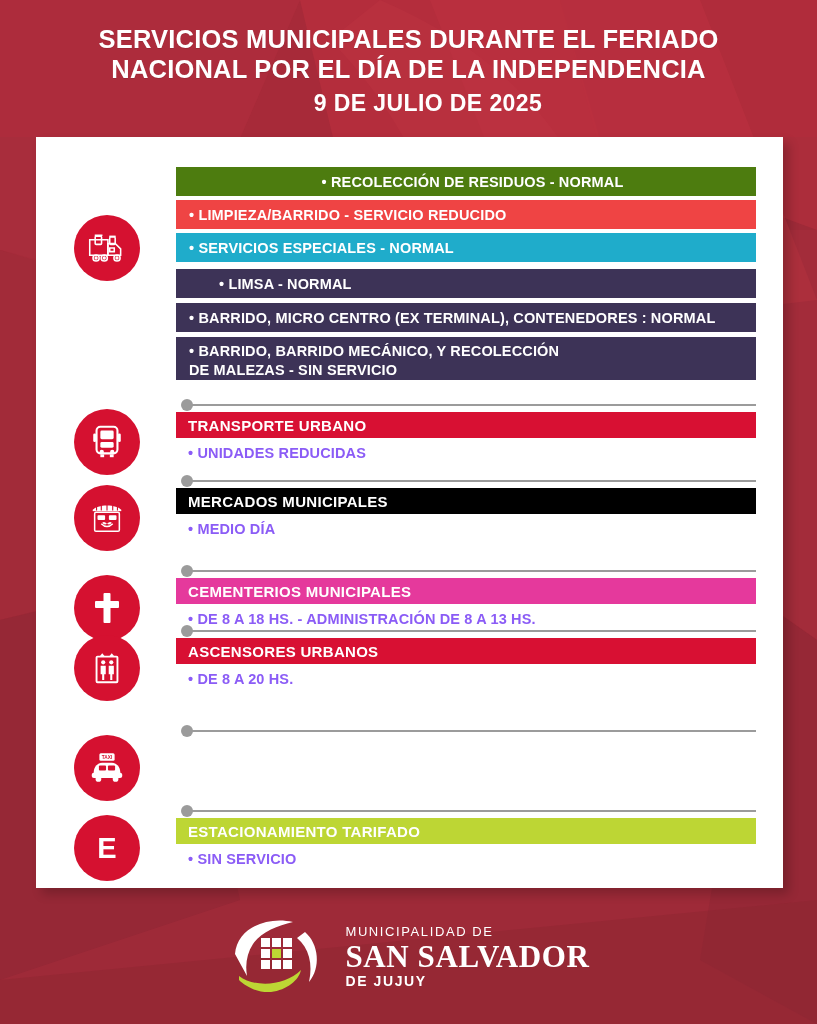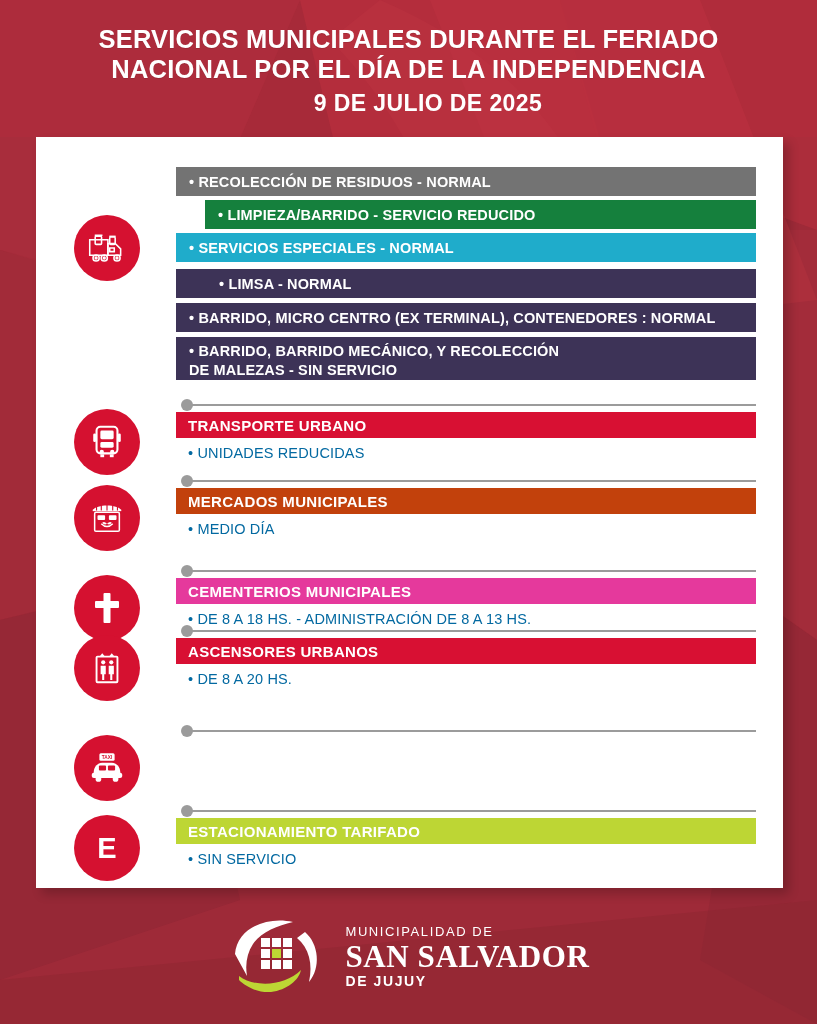--- a/index.html
+++ b/index.html
@@ -47,21 +47,21 @@
     white-space:nowrap;
   }
   .bar.tall{height:43px;align-items:flex-start;padding-top:5px;line-height:19px;white-space:normal;}
   .bar .sub{display:block;}
   .title-bar{
     height:26px;display:flex;align-items:center;padding-left:12px;box-sizing:border-box;
     color:#ffffff;font-weight:bold;font-size:15px;letter-spacing:.3px;white-space:nowrap;
   }
   .detail{
     height:30px;display:flex;align-items:center;padding-left:12px;box-sizing:border-box;
-    color:#0369a1;font-weight:normal;font-size:14.5px;letter-spacing:.15px;white-space:nowrap;
+    color:#8b5cf6;font-weight:bold;font-size:14.5px;letter-spacing:.15px;white-space:nowrap;
   }
   
   .connector{position:absolute;left:145px;width:575px;height:12px;}
   .connector .dot{
     position:absolute;left:0;top:0;width:12px;height:12px;border-radius:50%;
     background:#9B9B9B;
   }
   .connector .rule{
     position:absolute;left:11px;top:5px;right:0;height:2px;background:#9B9B9B;
   }
@@ -116,25 +116,25 @@
         <circle cx="10" cy="29" r="3.4"></circle>
         <circle cx="19" cy="29" r="3.4"></circle>
         <circle cx="33" cy="29" r="3.4"></circle>
         <circle cx="10" cy="29" r="1"></circle>
         <circle cx="19" cy="29" r="1"></circle>
         <circle cx="33" cy="29" r="1"></circle>
         <path d="M25 18 h5 v4 h-5 z"></path>
       </svg>
     </div>
     <div class="rows" style="top:0;">
-      <div class="bar" style="background:#737373;">
+      <div class="bar" style="background:#4d7c0f;justify-content:center;">
           <span>• RECOLECCIÓN DE RESIDUOS - NORMAL</span>
         </div>
       <div style="height:4px"></div>
-      <div class="bar" style="background:#15803d;margin-left:29px;">
+      <div class="bar" style="background:#ef4444;">
           <span>• LIMPIEZA/BARRIDO - SERVICIO REDUCIDO</span>
         </div>
       <div style="height:4px"></div>
       <div class="bar" style="background:#1FACCB;">
           <span>• SERVICIOS ESPECIALES - NORMAL</span>
         </div>
       <div style="height:7px"></div>
       <div class="bar" style="background:#3D3357;padding-left:43px;">
           <span>• LIMSA - NORMAL</span>
         </div>
@@ -190,21 +190,21 @@
         <path d="M9 12 v-5 M14 12 v-6 M20 12 v-6.5 M26 12 v-6 M31 12 v-5" stroke="#D51130" stroke-width="1.2"></path>
         <rect x="7" y="14" width="26" height="20" rx="1.4"></rect>
         <rect x="10" y="17" width="8" height="5" rx="1" fill="#fff" stroke="none"></rect>
         <rect x="22" y="17" width="8" height="5" rx="1" fill="#fff" stroke="none"></rect>
         <path d="M14 26 q6 6 12 0"></path>
         <path d="M20 26 q-3 -3 -5 -1 q2 3 5 1z" fill="#fff" stroke="none"></path>
         <path d="M20 26 q3 -3 5 -1 q-2 3 -5 1z" fill="#fff" stroke="none"></path>
       </svg>
     </div>
     <div class="rows" style="top:13px;">
-      <div class="title-bar" style="background:#c2410c;">
+      <div class="title-bar" style="background:#000000;">
           <span>MERCADOS MUNICIPALES</span>
         </div>
       <div class="detail">• MEDIO DÍA</div>
     </div>
   </div>
 
   <div class="group" style="top:428px;height:82px;">
     <div class="connector" style="top:0;">
       <div class="dot"></div>
       <div class="rule"></div>

